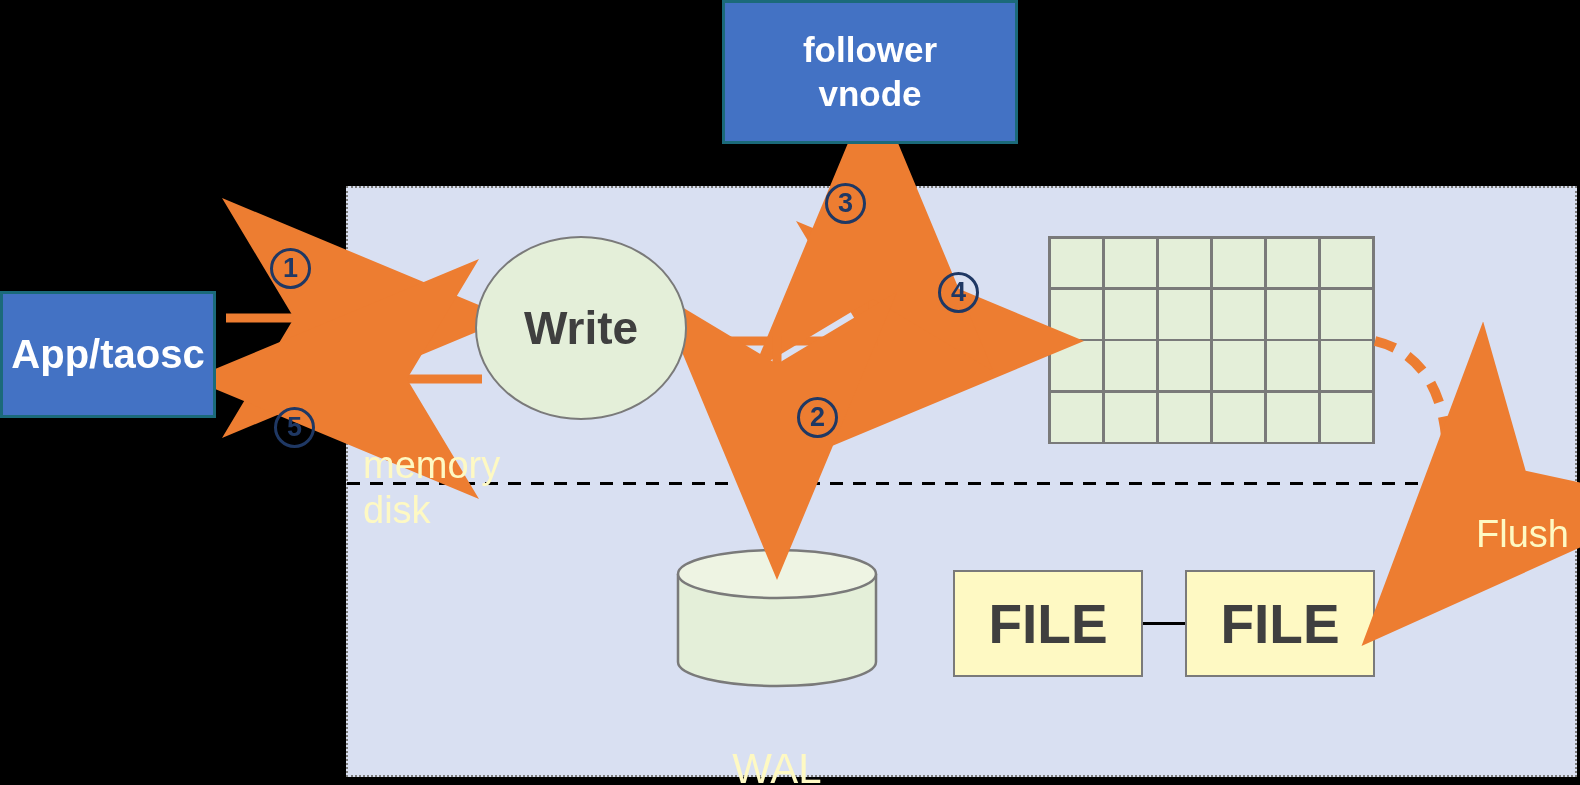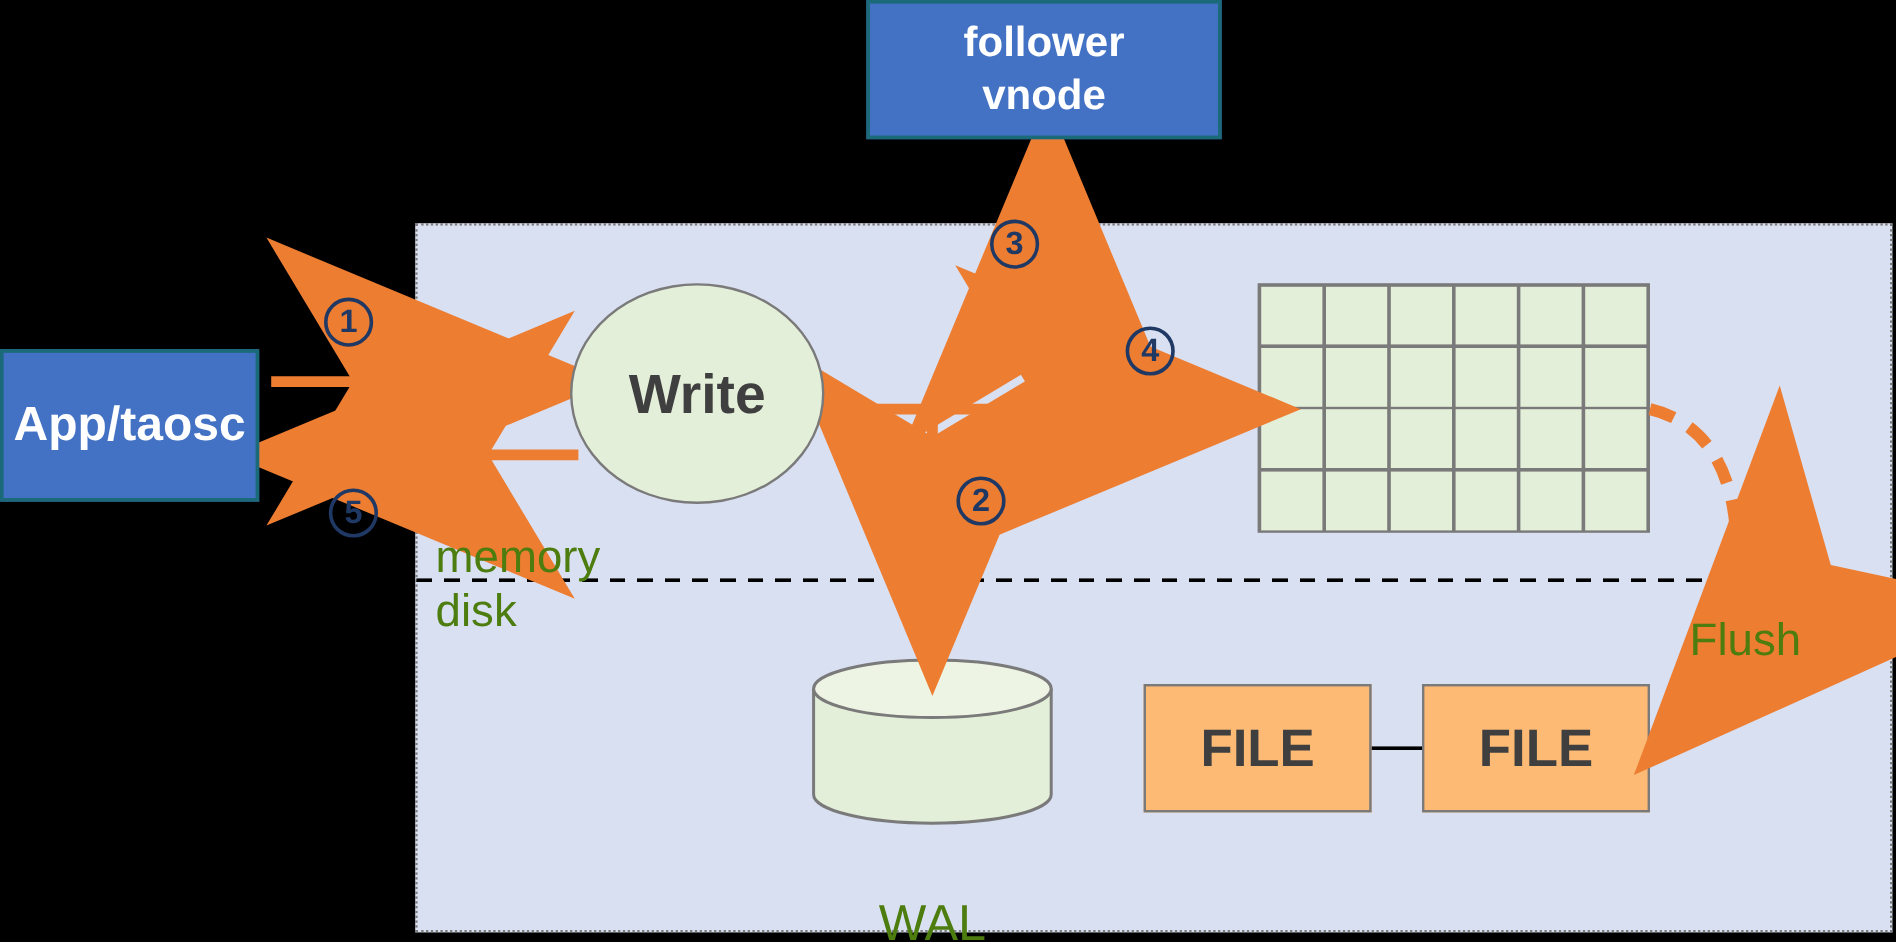--- a/index.html
+++ b/index.html
@@ -5,47 +5,47 @@
   html,body{margin:0;padding:0;background:#000;}
   .stage{position:relative;width:1580px;height:785px;background:#000;overflow:hidden;
          font-family:"Liberation Sans",sans-serif;}
 
   .leader-area{position:absolute;left:346px;top:186px;width:1231px;height:591px;
                background:#d9e0f2;border:2px dotted #7e7e7e;box-sizing:border-box;}
 
   .blue-node{position:absolute;background:#4372c4;border:3px solid #1b6a7a;box-sizing:border-box;
              display:flex;flex-direction:column;align-items:center;justify-content:center;
              color:#ffffff;font-weight:bold;text-align:center;}
-  .follower{left:722px;top:0;width:296px;height:116px;font-size:35px;line-height:1.25;}
+  .follower{left:722px;top:0;width:296px;height:144px;font-size:35px;line-height:1.25;}
   .app{left:0;top:291px;width:216px;height:127px;font-size:40px;}
 
   .write-circle{position:absolute;left:475px;top:236px;width:212px;height:184px;border-radius:50%;
                 background:#e4efd9;border:2.5px solid #7a7a7a;box-sizing:border-box;
                 display:flex;align-items:center;justify-content:center;
                 font-size:46px;font-weight:bold;color:#3f3f3f;}
 
   .memtable{position:absolute;left:1048px;top:236px;width:327px;height:208px;background:#7a7a7a;
             display:grid;gap:2.5px;padding:2.5px;box-sizing:border-box;}
   .memtable .cell{background:#e4efd9;}
 
-  .file-box{position:absolute;width:190px;height:107px;background:#fdba74;
+  .file-box{position:absolute;width:190px;height:107px;background:#fef9c3;
             border:2.5px solid #7a7a7a;box-sizing:border-box;display:flex;align-items:center;
-            justify-content:center;font-size:44px;font-weight:bold;color:#3f3f3f;}
+            justify-content:center;font-size:55px;font-weight:bold;color:#3f3f3f;}
   .file-1{left:953px;top:570px;}
   .file-2{left:1185px;top:570px;}
   .file-connector{position:absolute;left:1141px;top:622px;width:46px;height:3px;background:#000;}
 
   .sep-line{position:absolute;left:347px;top:482px;width:1228px;height:3px;
             background:repeating-linear-gradient(90deg,#000 0 13px,transparent 13px 23px);}
 
-  .label{position:absolute;color:#4d7c0f;font-size:38px;white-space:nowrap;}
+  .label{position:absolute;color:#fef9c3;font-size:38px;white-space:nowrap;}
   .memory-label{left:363px;top:444px;}
   .disk-label{left:363px;top:489px;}
   .wal-label{left:677px;top:702px;width:200px;text-align:center;font-size:42px;margin-top:43px;}
-  .flush-label{left:1408px;top:513px;}
+  .flush-label{left:1476px;top:513px;}
   .leader-label{left:1337px;top:712px;}
 
   .step{position:absolute;width:41px;height:41px;border:3px solid #1f3864;border-radius:50%;
         box-sizing:border-box;color:#1f3864;display:flex;align-items:center;justify-content:center;
         font-size:27px;font-weight:bold;}
   .step-1{left:270px;top:248px;}
   .step-2{left:797px;top:397px;}
   .step-3{left:825px;top:183px;}
   .step-4{left:938px;top:272px;}
   .step-5{left:274px;top:407px;}

